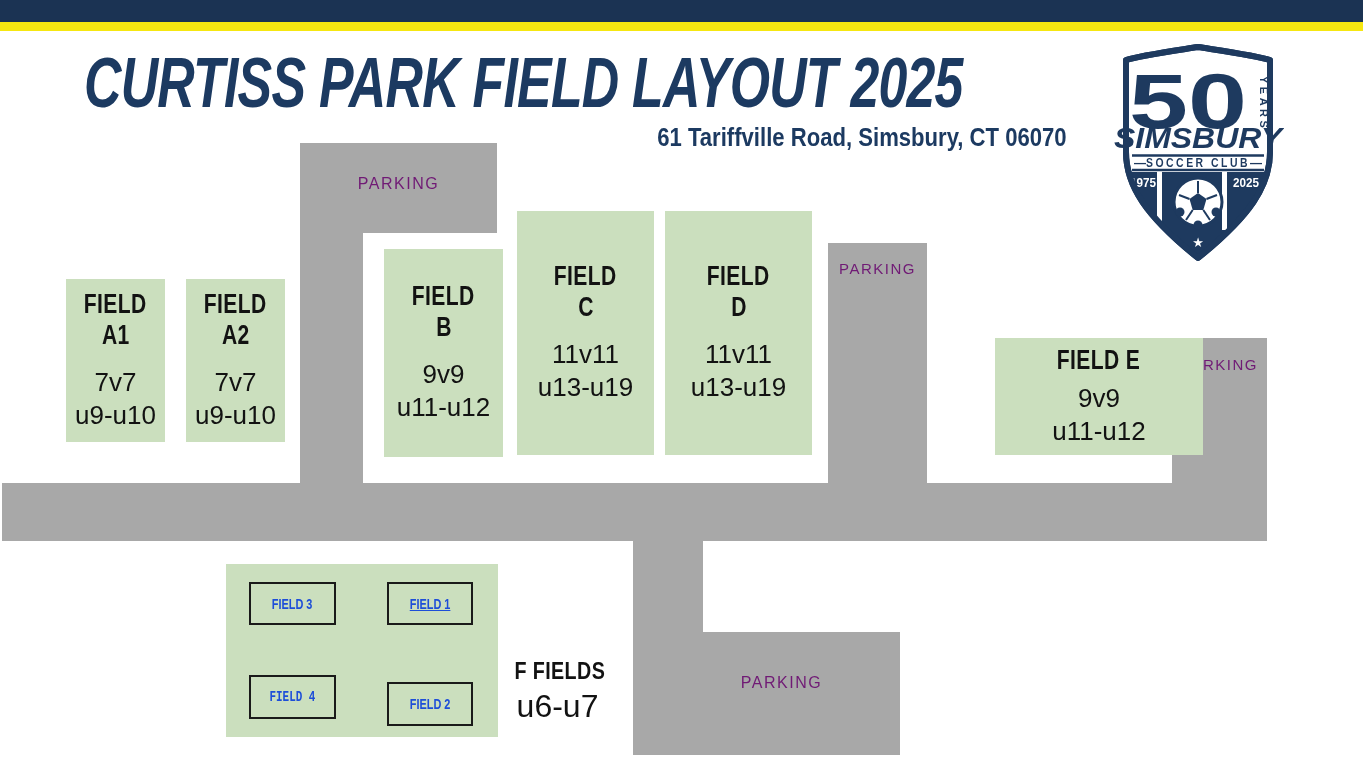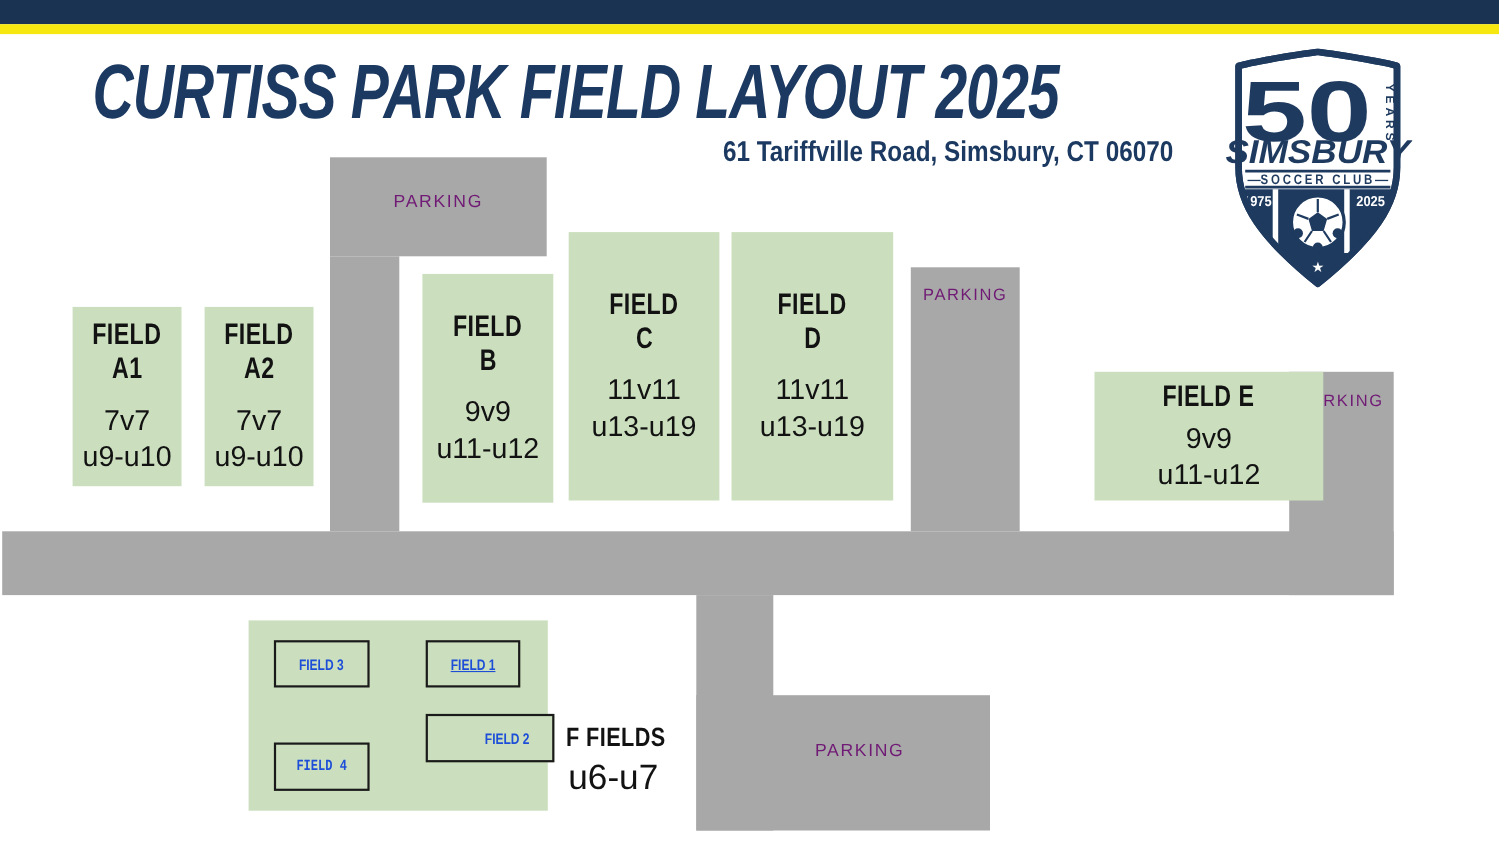--- a/index.html
+++ b/index.html
@@ -184,21 +184,21 @@
   <div class="field" style="left:226px; top:564px; width:272px; height:173px;"></div>
   <div class="fbox" style="left:249px; top:582px; width:83px; height:39px;">
     <span>FIELD 3</span>
   </div>
   <div class="fbox" style="left:387px; top:582px; width:82px; height:39px;text-decoration:underline;">
     <span>FIELD 1</span>
   </div>
   <div class="fbox" style="left:249px; top:675px; width:83px; height:40px;font-family:Liberation Mono, monospace;">
     <span>FIELD 4</span>
   </div>
-  <div class="fbox" style="left:387px; top:649px; width:82px; height:40px;padding-left:31px;">
+  <div class="fbox" style="left:387px; top:682px; width:82px; height:40px;">
     <span>FIELD 2</span>
   </div>
 
   <div class="f-legend">
     <div class="ftitle">F FIELDS</div>
     <div class="fspec">u6-u7</div>
   </div>
 
 </div>
 

